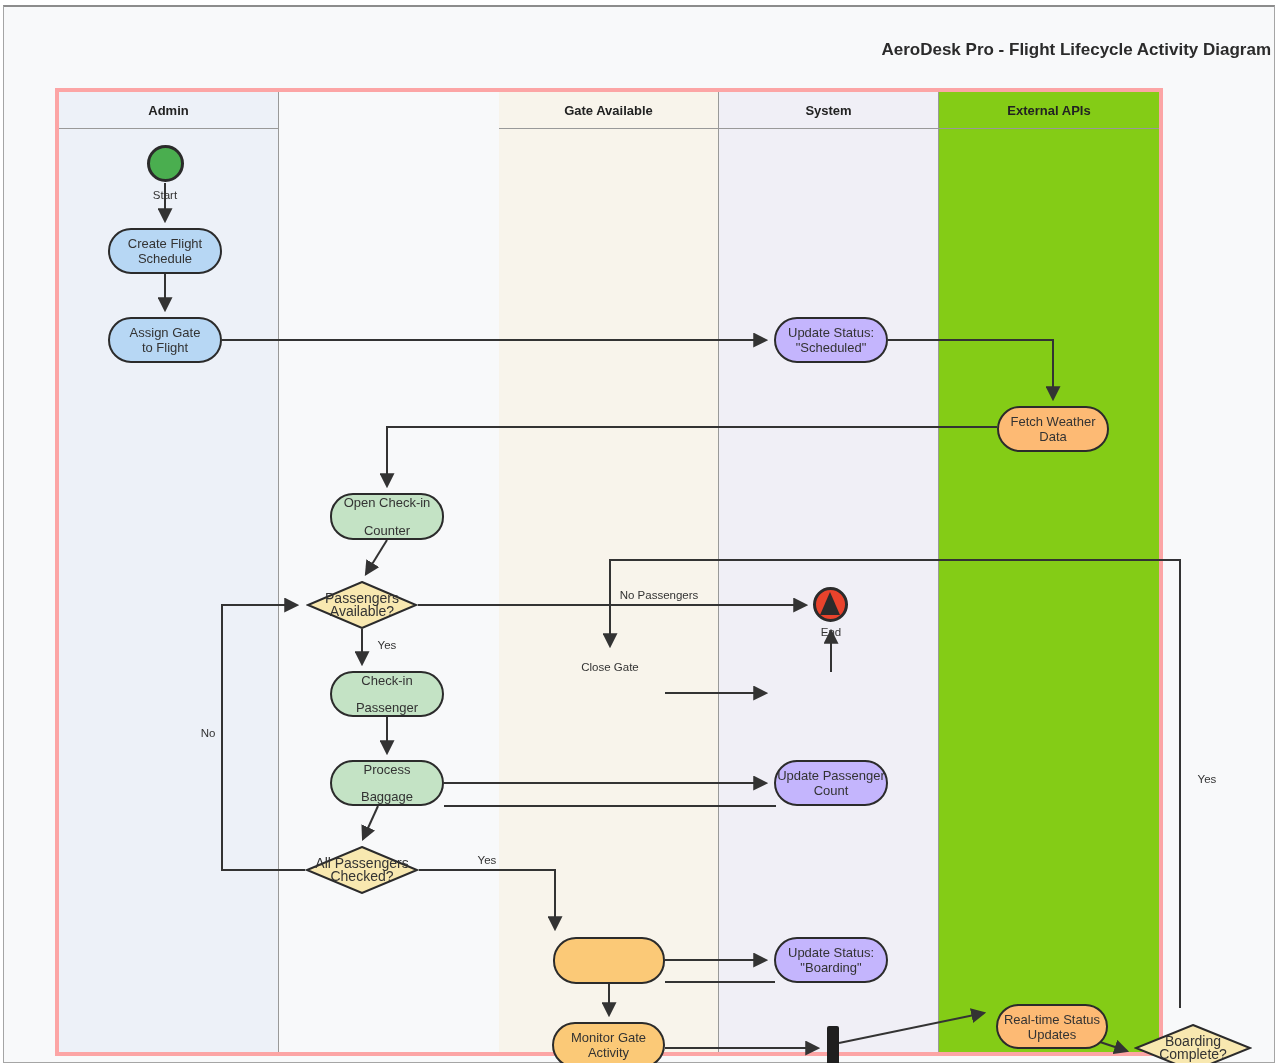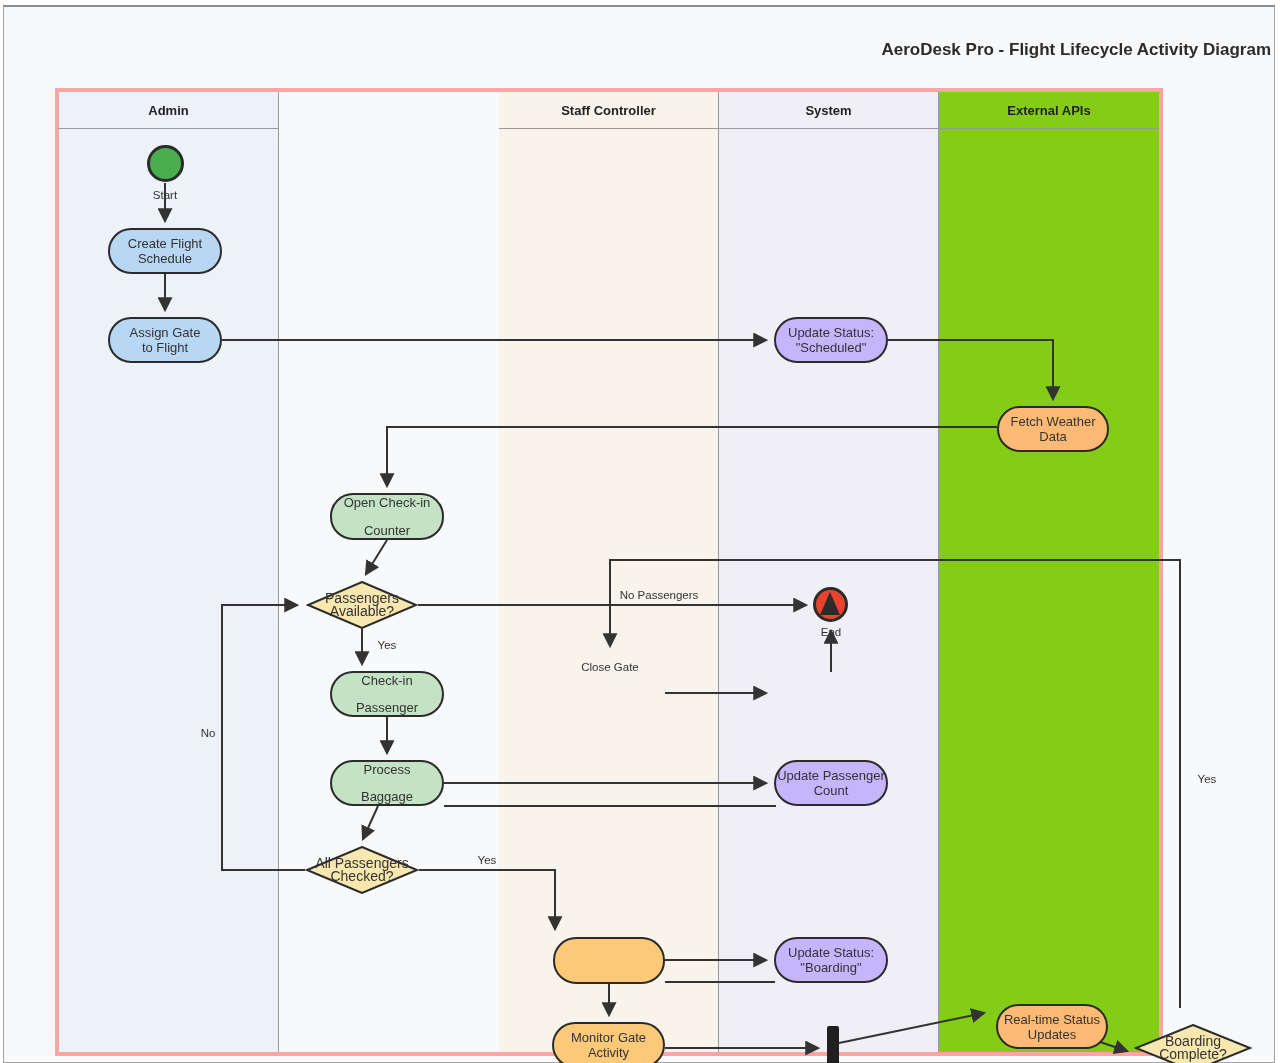--- a/index.html
+++ b/index.html
@@ -75,21 +75,21 @@
 
 <div class="title-wrap">
   <div class="diagram-title">AeroDesk Pro - Flight Lifecycle Activity Diagram</div>
 </div>
 
 <div class="lanes">
   <div class="lane" style="left:0;background:#edf1f8;">
     <div class="lane-header">Admin</div>
   </div>
   <div class="lane" style="left:40%;background:#f8f4eb;">
-    <div class="lane-header">Staff Controller</div>
+    <div class="lane-header">Gate Available</div>
   </div>
   <div class="lane" style="left:60%;background:#f0eff6;">
     <div class="lane-header">System</div>
   </div>
   <div class="lane" style="left:80%;background:#84cc16;">
     <div class="lane-header">External APIs</div>
   </div>
 </div>
 
 <div class="elabel" style="left:145px;top:189px;width:40px;">Start</div>

